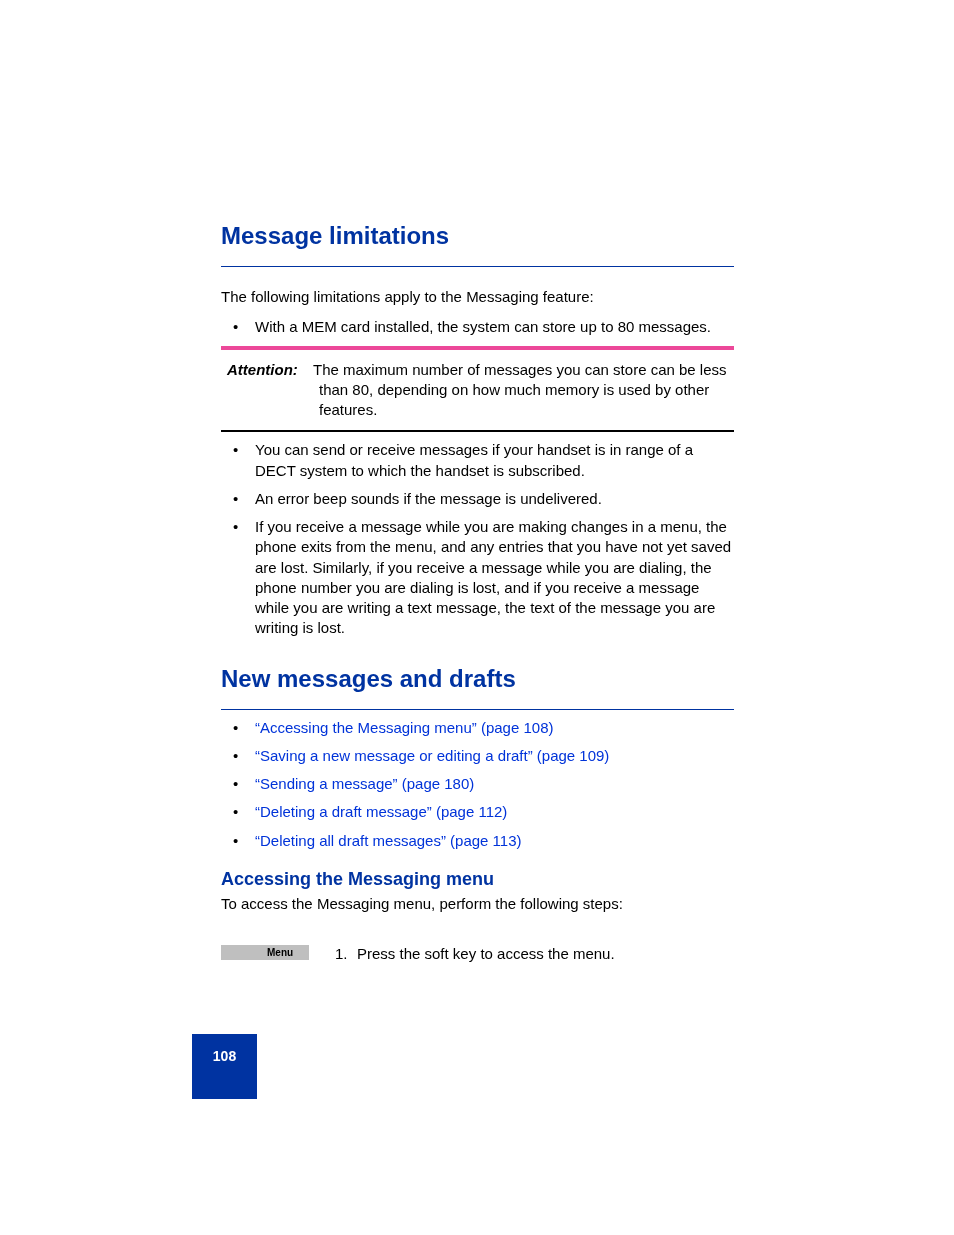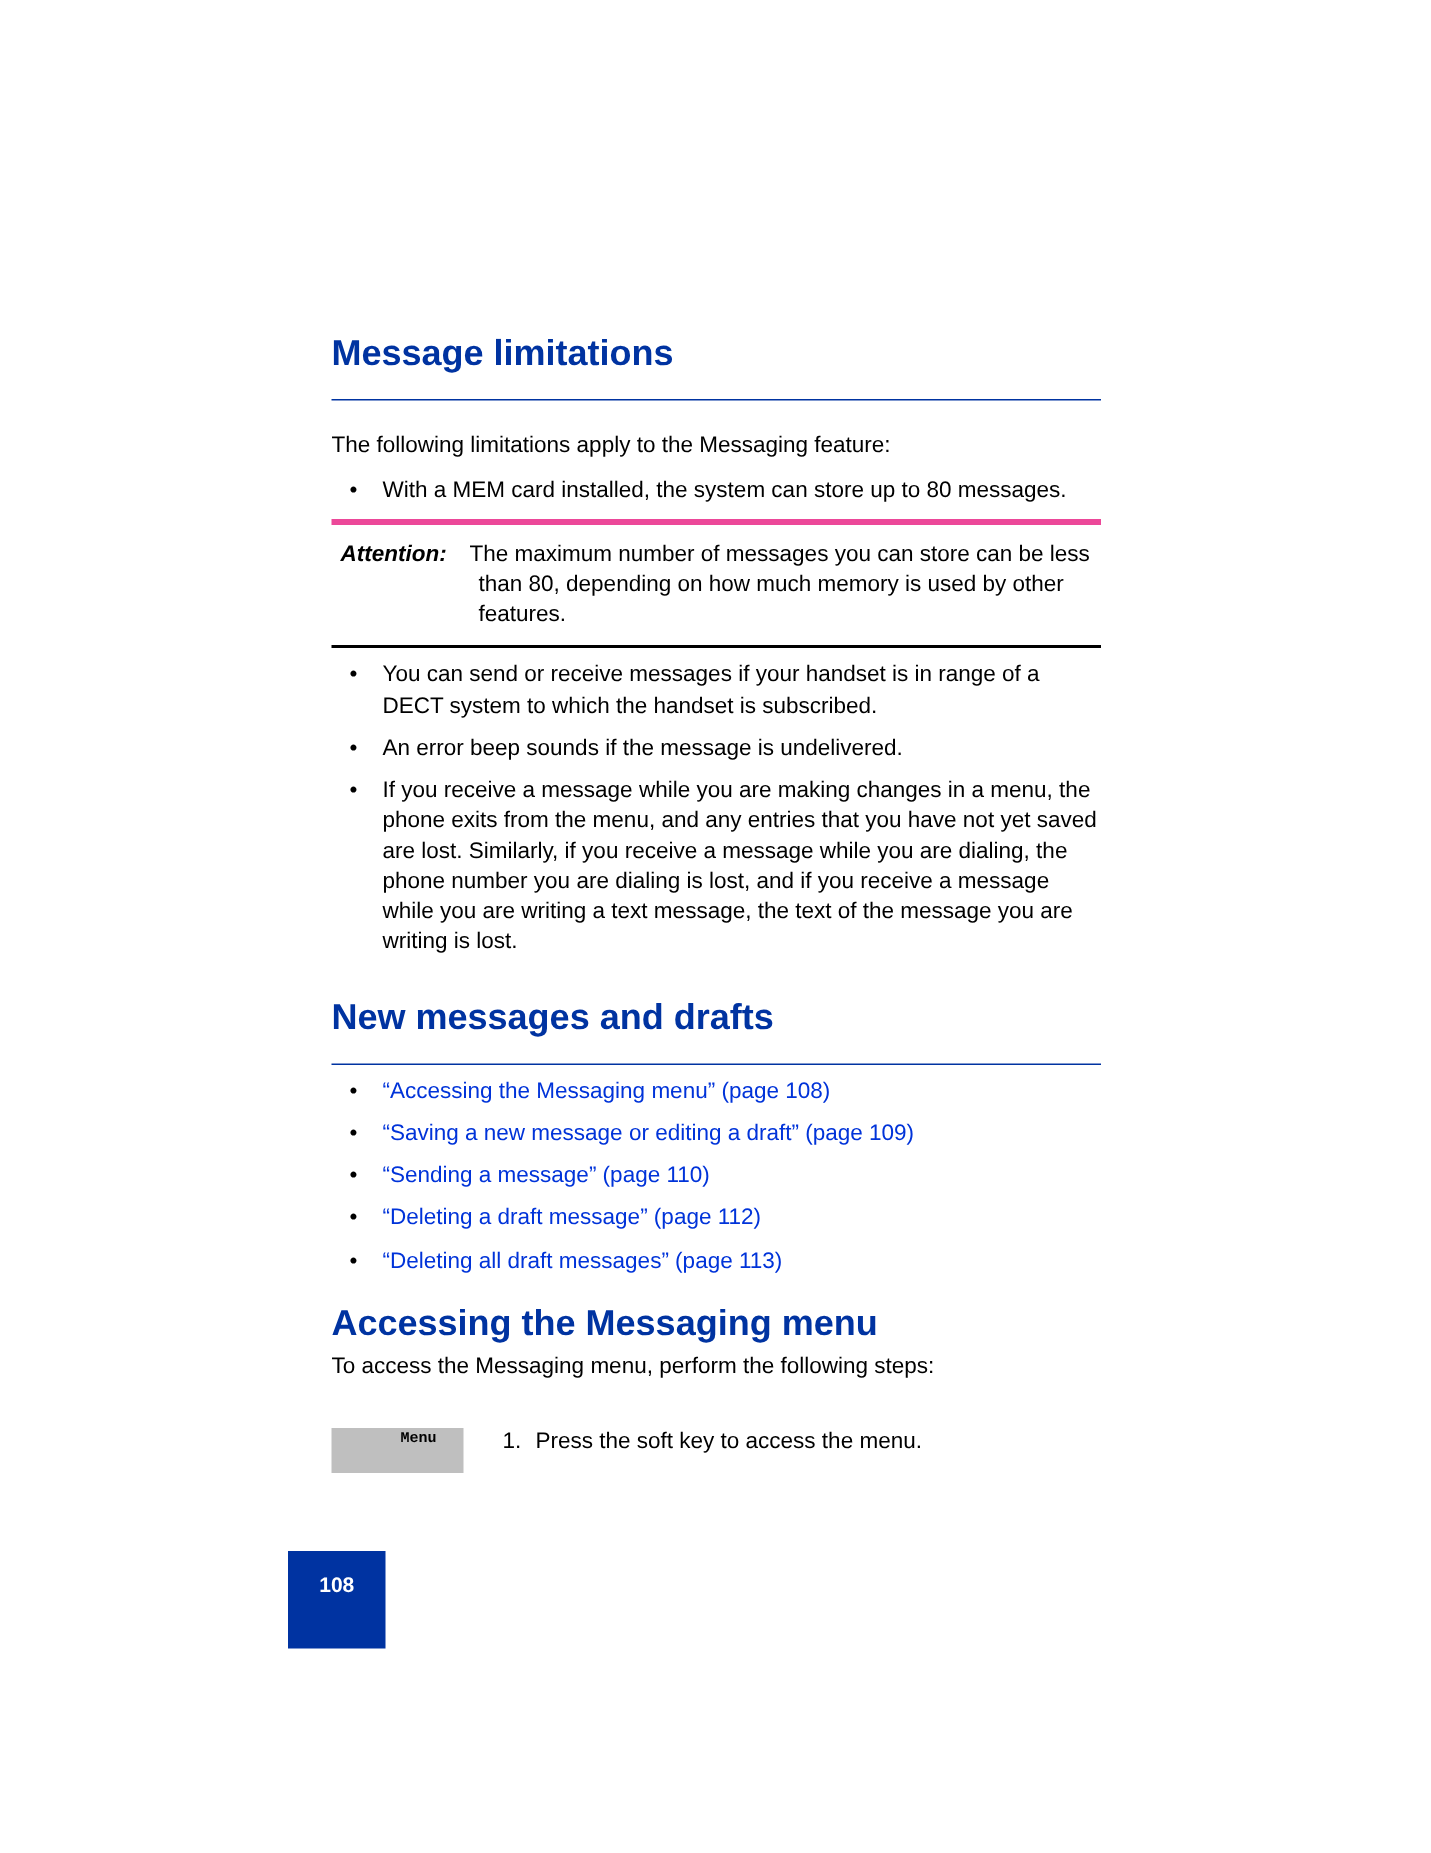--- a/index.html
+++ b/index.html
@@ -43,21 +43,21 @@
     color: #0033a1;
     font-size: 24px;
     font-weight: bold;
     margin: 12px 0 4px 0;
     padding-bottom: 16px;
     border-bottom: 1px solid #0033a1;
     font-family: "Trebuchet MS", Arial, sans-serif;
   }
   h2.subsection-title {
     color: #0033a1;
-    font-size: 24px;
+    font-size: 18px;
     font-weight: bold;
     margin: 18px 0 4px 0;
     font-family: "Trebuchet MS", Arial, sans-serif;
   }
   p.body {
     margin: 20px 0 10px 0;
     line-height: 1.35;
   }
   p.body-tight {
     margin: 4px 0 10px 0;
@@ -104,27 +104,26 @@
     width: 86px;
     text-indent: 0;
   }
   .step-row {
     display: flex;
     align-items: flex-start;
     margin-top: 30px;
   }
   .softkey-img {
     width: 88px;
-    height: 30px;
+    height: 15px;
     background: #bfbfbf;
     position: relative;
     margin-right: 26px;
     margin-top: 1px;
     flex-shrink: 0;
-    font-family: Liberation Mono, monospace;
   }
   .softkey-img .key-label {
     position: absolute;
     left: 46px;
     top: 2px;
     font-size: 10px;
     font-weight: bold;
     color: #000;
   }
   .step-text {
@@ -180,21 +179,21 @@
       <li>An error beep sounds if the message is undelivered.</li>
       <li>If you receive a message while you are making changes in a menu, the phone exits from the menu, and any entries that you have not yet saved are lost. Similarly, if you receive a message while you are dialing, the phone number you are dialing is lost, and if you receive a message while you are writing a text message, the text of the message you are writing is lost.</li>
     </ul>
 
     <h1 class="section-title" style="margin-top:26px">New messages and drafts</h1>
 
 
     <ul class="bullets links">
       <li><span>“Accessing the Messaging menu” (page 108)</span></li>
       <li><span>“Saving a new message or editing a draft” (page 109)</span></li>
-      <li><span>“Sending a message” (page 110)</span></li>
+      <li><span>“Sending a message” (page 180)</span></li>
       <li><span>“Deleting a draft message” (page 112)</span></li>
       <li><span>“Deleting all draft messages” (page 113)</span></li>
     </ul>
 
     <h2 class="subsection-title">Accessing the Messaging menu</h2>
     <p class="body-tight">To access the Messaging menu, perform the following steps:</p>
 
     <div class="step-row">
       <div class="softkey-img">
         <span class="key-label">Menu</span>

